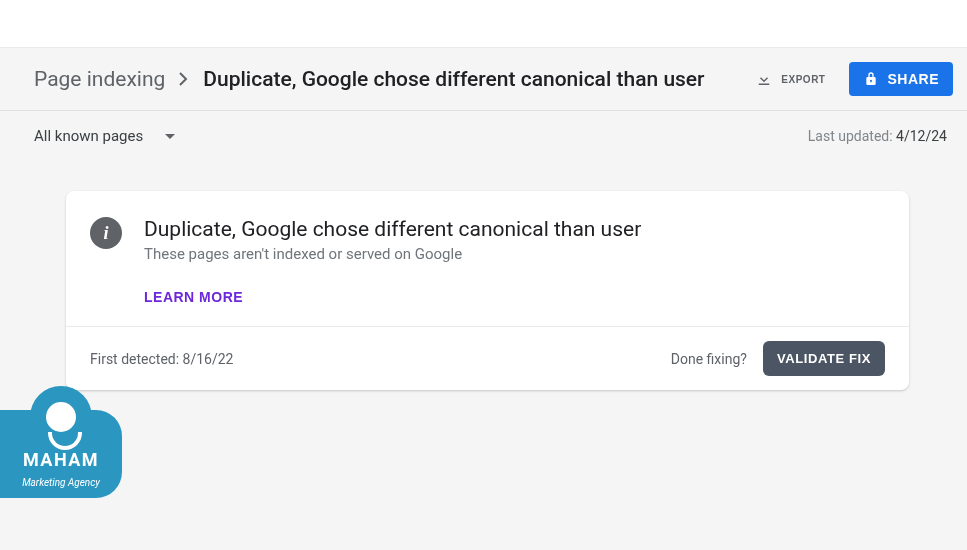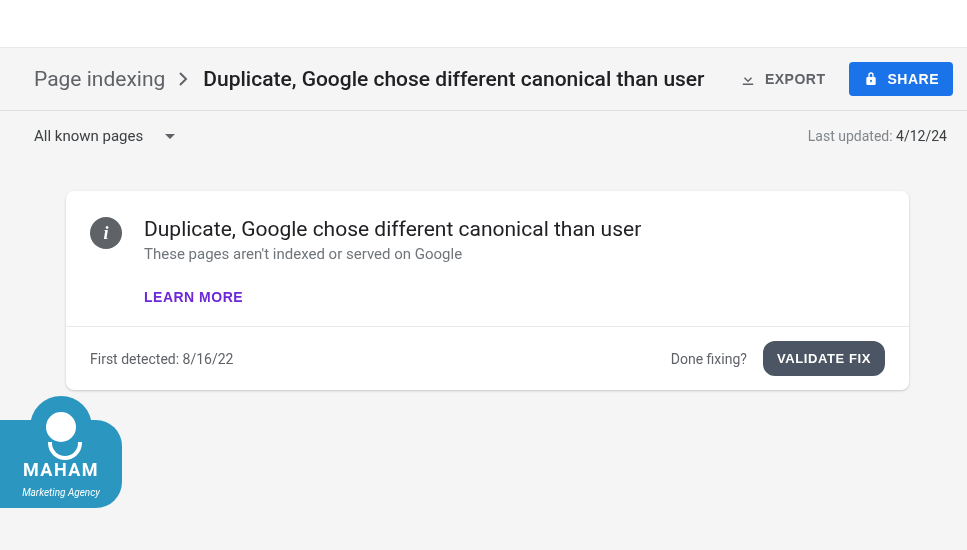--- a/index.html
+++ b/index.html
@@ -40,21 +40,21 @@
   .header-actions {
     display: flex;
     align-items: center;
     gap: 16px;
   }
   .export-btn {
     display: flex;
     align-items: center;
     gap: 8px;
     color: #5f6368;
-    font-size: 14px;
+    font-size: 10px;
     font-weight: 600;
     letter-spacing: 0.5px;
     cursor: pointer;
     padding: 6px 8px;
     background: transparent;
     border: none;
   }
   .share-btn {
     display: flex;
     align-items: flex-end;
@@ -160,31 +160,31 @@
     justify-content: center;
   }
   .done-fixing {
     font-size: 14px;
     color: #5f6368;
   }
   .validate-btn {
     background: #4b5563;
     color: #fff;
     border: none;
-    border-radius: 12px;
+    border-radius: 6px;
     font-size: 13px;
     font-weight: 700;
     letter-spacing: 0.6px;
     padding: 10px 14px;
     cursor: pointer;
   }
   .logo-badge {
     position: absolute;
     left: 0;
-    bottom: 42px;
+    bottom: 52px;
     width: 122px;
     height: 88px;
     background: #2b97c1;
     border-radius: 0 26px 26px 0;
     color: #fff;
     display: flex;
     flex-direction: column;
     align-items: center;
     justify-content: flex-end;
     padding-bottom: 10px;

